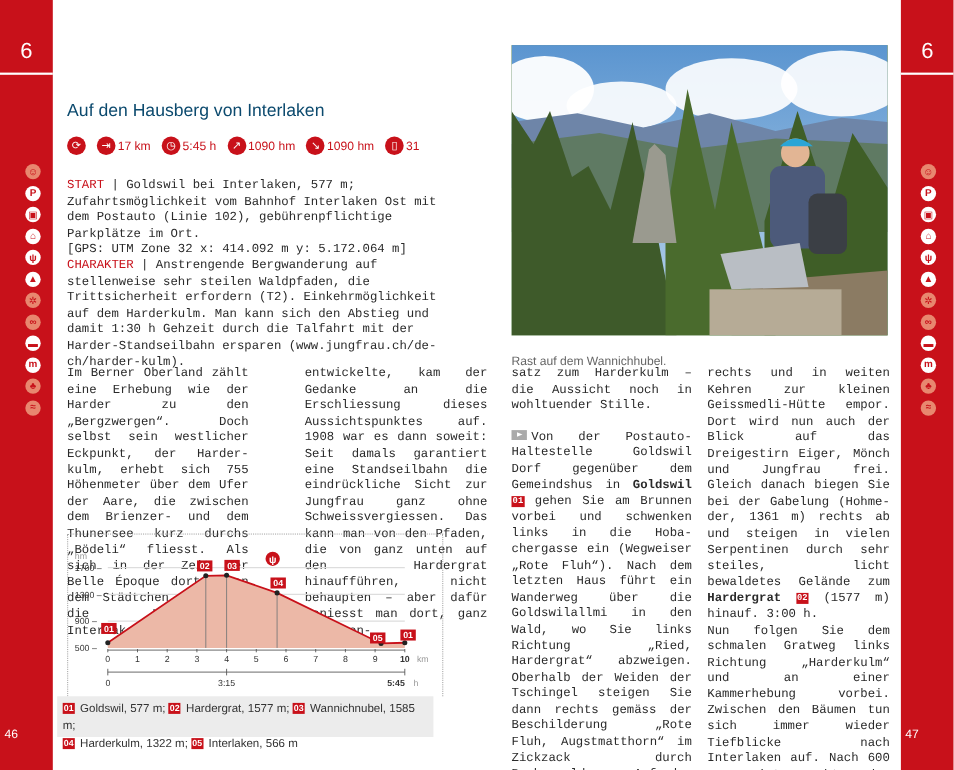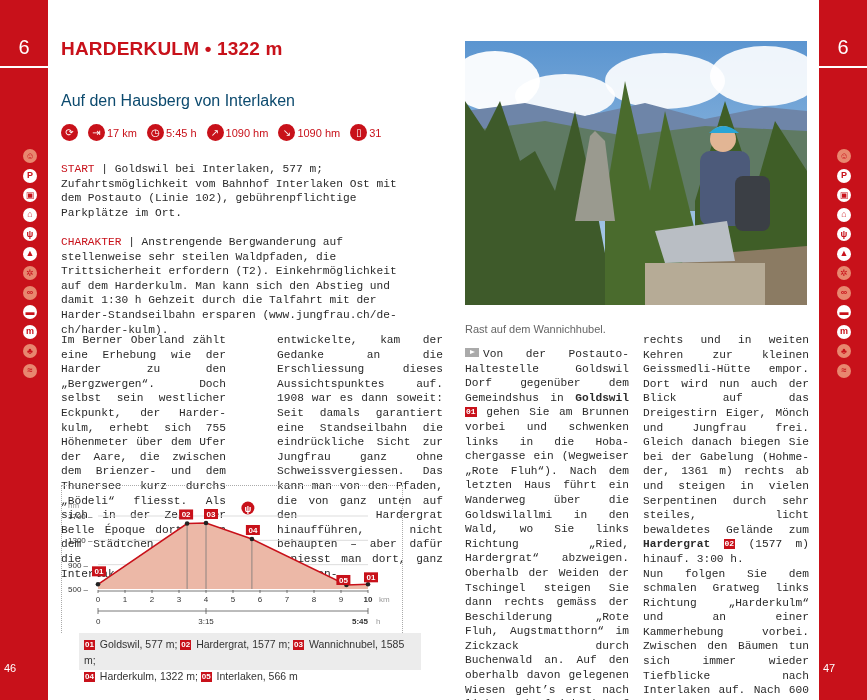--- a/index.html
+++ b/index.html
@@ -36,21 +36,21 @@
   .col p { margin-bottom: 0; }
   .col .gap { height: 14px; }
   .wp { display: inline-block; background: #c8111a; color: #fff; font-size: 8px; font-weight: bold; padding: 0 1px; line-height: 10px; vertical-align: 1px; }
   .play { display: inline-block; width: 14px; height: 9px; background: #aaa; position: relative; vertical-align: 0; margin-right: 4px; }
   .play::after { content: ""; position: absolute; left: 5px; top: 2px; border-left: 5px solid #fff; border-top: 2.5px solid transparent; border-bottom: 2.5px solid transparent; }
 
   .photo { position: absolute; left: 465px; top: 41px; width: 342px; height: 264px; overflow: hidden; background: #6f8d52; }
   .caption { position: absolute; left: 465px; top: 323px; font-size: 11px; color: #666; }
 
   .chartbox { position: absolute; left: 61px; top: 485px; width: 342px; height: 148px; border: 1px dotted #aaa; border-bottom: none; }
-  .legendbox { position: absolute; left: 79px; top: 633px; width: 342px; height: 37px; background: #ececec; font-size: 10.5px; line-height: 16px; padding: 3px 5px; color: #333; }
+  .legendbox { position: absolute; left: 52px; top: 633px; width: 342px; height: 37px; background: #ececec; font-size: 10.5px; line-height: 16px; padding: 3px 5px; color: #333; }
   .legendbox .wp { margin-right: 2px; }
   .chartbox svg { position: absolute; left: 0; top: 0; }
   .ax { font-family: "Liberation Sans", sans-serif; font-size: 8px; fill: #333; }
   .axg { font-family: "Liberation Sans", sans-serif; font-size: 8px; fill: #999; }
 </style>
 </head>
 <body>
 
 <div class="sidebar left">
   <div class="chap">6</div>
@@ -84,21 +84,20 @@
       <div class="ic off">∞</div>
       <div class="ic on">▬</div>
       <div class="ic on">m</div>
       <div class="ic off">♣</div>
       <div class="ic off">≈</div>
     </div>
   <div class="page">47</div>
 </div>
 
 <div class="title">
-  <div>HARDERKULM • 1322 m</div>
 </div>
 <div class="subtitle">Auf den Hausberg von Interlaken</div>
 
 <div class="stats">
   <span class="stat">
     <span class="badge-ic">⟳</span>
   </span>
   <span class="stat">
     <span class="badge-ic">⇥</span>
     <span>17 km</span>
@@ -116,21 +115,21 @@
     <span>1090 hm</span>
   </span>
   <span class="stat">
     <span class="badge-ic">▯</span>
     <span>31</span>
   </span>
 </div>
 
 <div class="infobox">
   <span class="lbl">START</span> | <span>Goldswil bei Interlaken, 577 m; Zufahrtsmöglichkeit vom Bahnhof Interlaken Ost mit dem Postauto (Linie 102), gebührenpflichtige Parkplätze im Ort.</span><br>
-  <br>
+  <span>[GPS: UTM Zone 32  x: 414.092 m  y: 5.172.064 m]</span><br>
   <span class="lbl">CHARAKTER</span> | <span>Anstrengende Bergwanderung auf stellenweise sehr steilen Waldpfaden, die Trittsicherheit erfordern (T2). Einkehrmöglichkeit auf dem Harderkulm. Man kann sich den Abstieg und damit 1:30 h Gehzeit durch die Talfahrt mit der Harder-Standseilbahn ersparen (www.jungfrau.ch/de-ch/harder-kulm).</span>
 </div>
 
 <div class="col col1">Im Berner Oberland zählt eine Erhebung wie der Harder zu den „Bergzwergen“. Doch selbst sein westlicher Eckpunkt, der Harder­kulm, erhebt sich 755 Höhenmeter über dem Ufer der Aare, die zwi­schen dem Brienzer- und dem Thu­nersee kurz durchs „Bödeli“ fliesst. Als sich in der Zeit der Belle Époque dort neben dem Städtchen Unter­seen die Hotelsiedlung Interlaken</div>
 <div class="col col2">entwickelte, kam der Gedanke an die Erschliessung dieses Aussichts­punktes auf. 1908 war es dann soweit: Seit damals garantiert eine Standseilbahn die eindrückli­che Sicht zur Jungfrau ganz ohne Schweissvergiessen. Das kann man von den Pfaden, die von ganz un­ten auf den Hardergrat hinauffüh­ren, nicht behaupten – aber dafür geniesst man dort, ganz im Gegen-</div>
 
 <div class="chartbox">
   <svg id="chart-svg" width="342" height="148">
       <text x="6" y="22" class="axg">hm</text>
       <text x="6" y="106" class="ax">500 –</text>
@@ -225,20 +224,21 @@
     <rect x="235" y="110" width="50" height="75" rx="10" fill="#4c5a7a"></rect>
     <circle cx="258" cy="98" r="13" fill="#e2b594"></circle>
     <path d="M244 92 Q258 78 274 92 Z" fill="#2aa5d6"></path>
     <rect x="270" y="135" width="35" height="55" rx="8" fill="#3b3f45"></rect>
     <path d="M190 190 L262 180 L270 220 L200 222 Z" fill="#b9bec4"></path>
   </svg>
 </div>
 <div class="caption">Rast auf dem Wannichhubel.</div>
 
 <div class="col col3">
+  <p>satz zum Harderkulm – die Aus­sicht noch in wohltuender Stille.</p>
   <div class="gap"></div>
   <p><span class="play"></span><span>Von der Postauto-Haltestel­le Goldswil Dorf gegenüber dem Gemeindshus in </span><b>Goldswil</b> <span class="wp">01</span><span> ge­hen Sie am Brunnen vorbei und schwenken links in die Hoba­chergasse ein (Wegweiser „Rote Fluh“). Nach dem letzten Haus führt ein Wanderweg über die Goldswilallmi in den Wald, wo Sie links Richtung „Ried, Hardergrat“ abzweigen. Oberhalb der Weiden der Tschingel steigen Sie dann rechts gemäss der Beschilderung „Rote Fluh, Augstmatthorn“ im Zickzack durch Buchenwald an. Auf den oberhalb davon gelege­nen Wiesen geht’s erst nach links und gleich darauf wieder rechts zu den Hütten von Ried (1048 m) hinauf. Schon davor zieht der stei­nige, auch mit Stufen ausgebaute „Wurzelweg“ zum Hardergrat links neben dem bewaldeten Riedgra­ben empor. Dann führt er nach</span></p>
 </div>
 <div class="col col4">
   <p><span>rechts und in weiten Kehren zur kleinen Geissmedli-Hütte empor. Dort wird nun auch der Blick auf das Dreigestirn Eiger, Mönch und Jungfrau frei. Gleich danach bie­gen Sie bei der Gabelung (Hohme­der, 1361 m) rechts ab und steigen in vielen Serpentinen durch sehr steiles, licht bewaldetes Gelände zum </span><b>Hardergrat</b> <span class="wp">02</span><span> (1577 m) hinauf. 3:00 h.</span></p>
   <p><span>Nun folgen Sie dem schmalen Grat­weg links Richtung „Harderkulm“ und an einer Kammerhebung vor­bei. Zwischen den Bäumen tun sich immer wieder Tiefblicke nach Interlaken auf. Nach 600 m zweigt rechts der kurze Stichpfad zum </span><b>Wannichnubel</b> <span class="wp">03</span><span> (1585 m, Weg­weiser „Wanniknubel“) ab.</span></p>
   <p>Die Überwindung einiger Felsstu­fen wird mit Durchblicken zwi­schen knorrigen Gipfelbäumen zum Brienzer- und zum Thunersee, zum Hohgant und zu den Eisriesen der Berner Alpen belohnt. 15 Minu­ten.</p>
 </div>
 
 </body></html>

